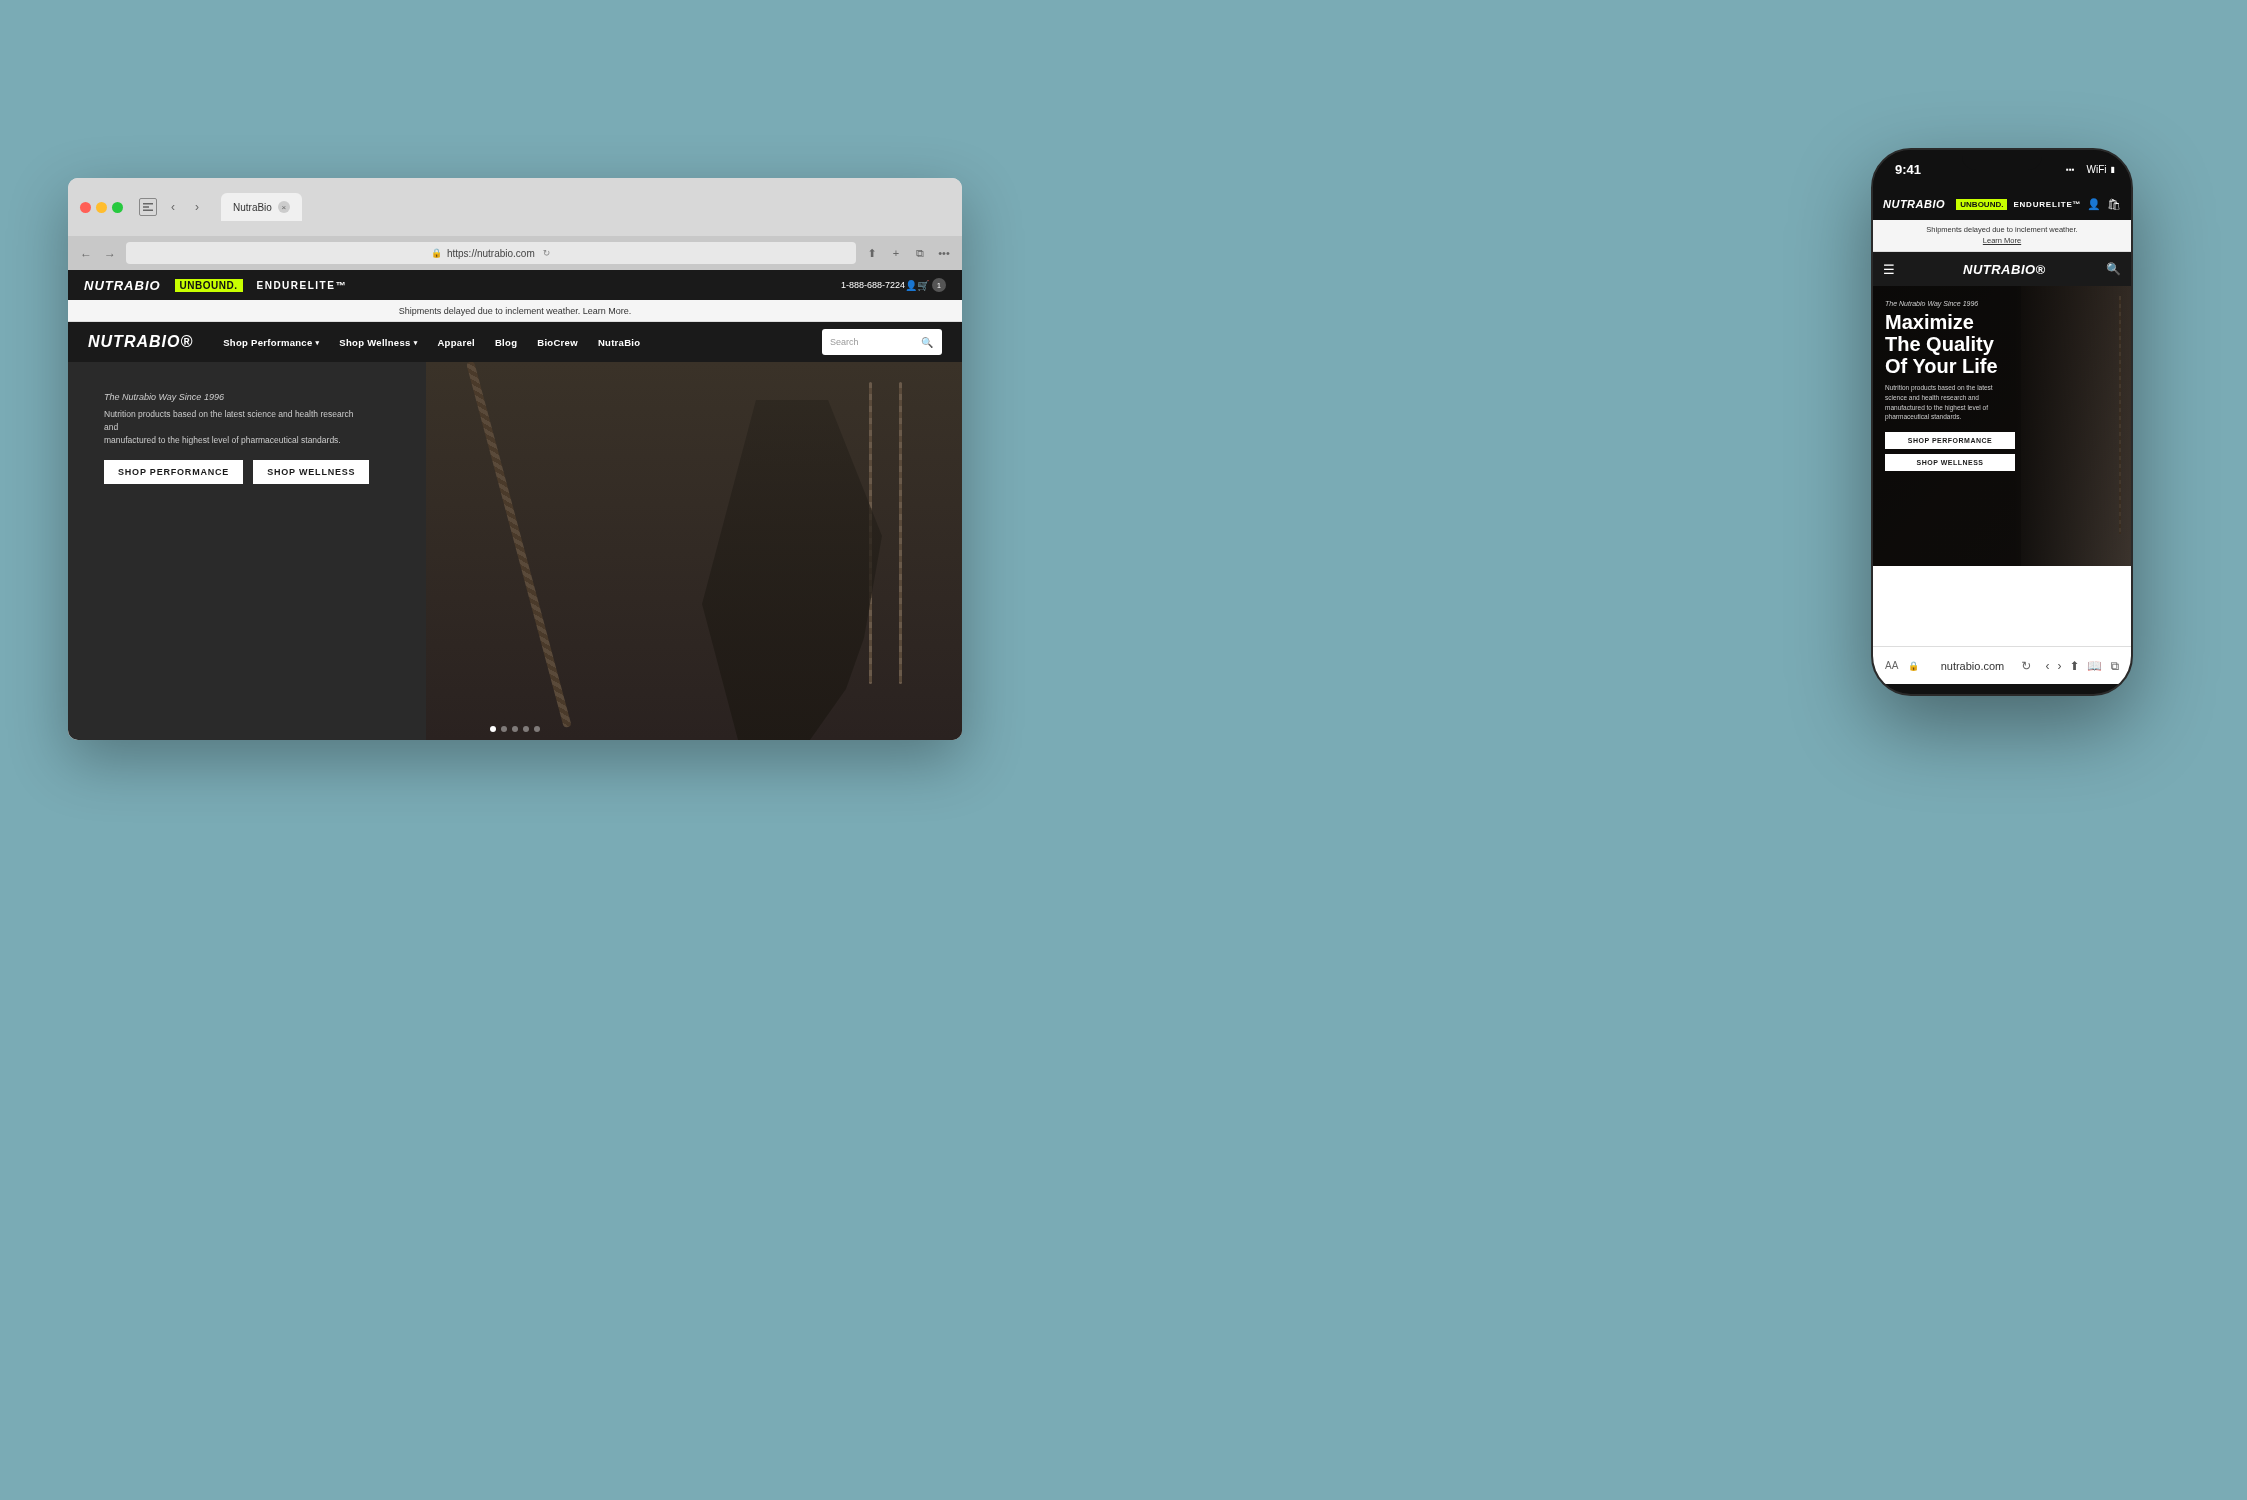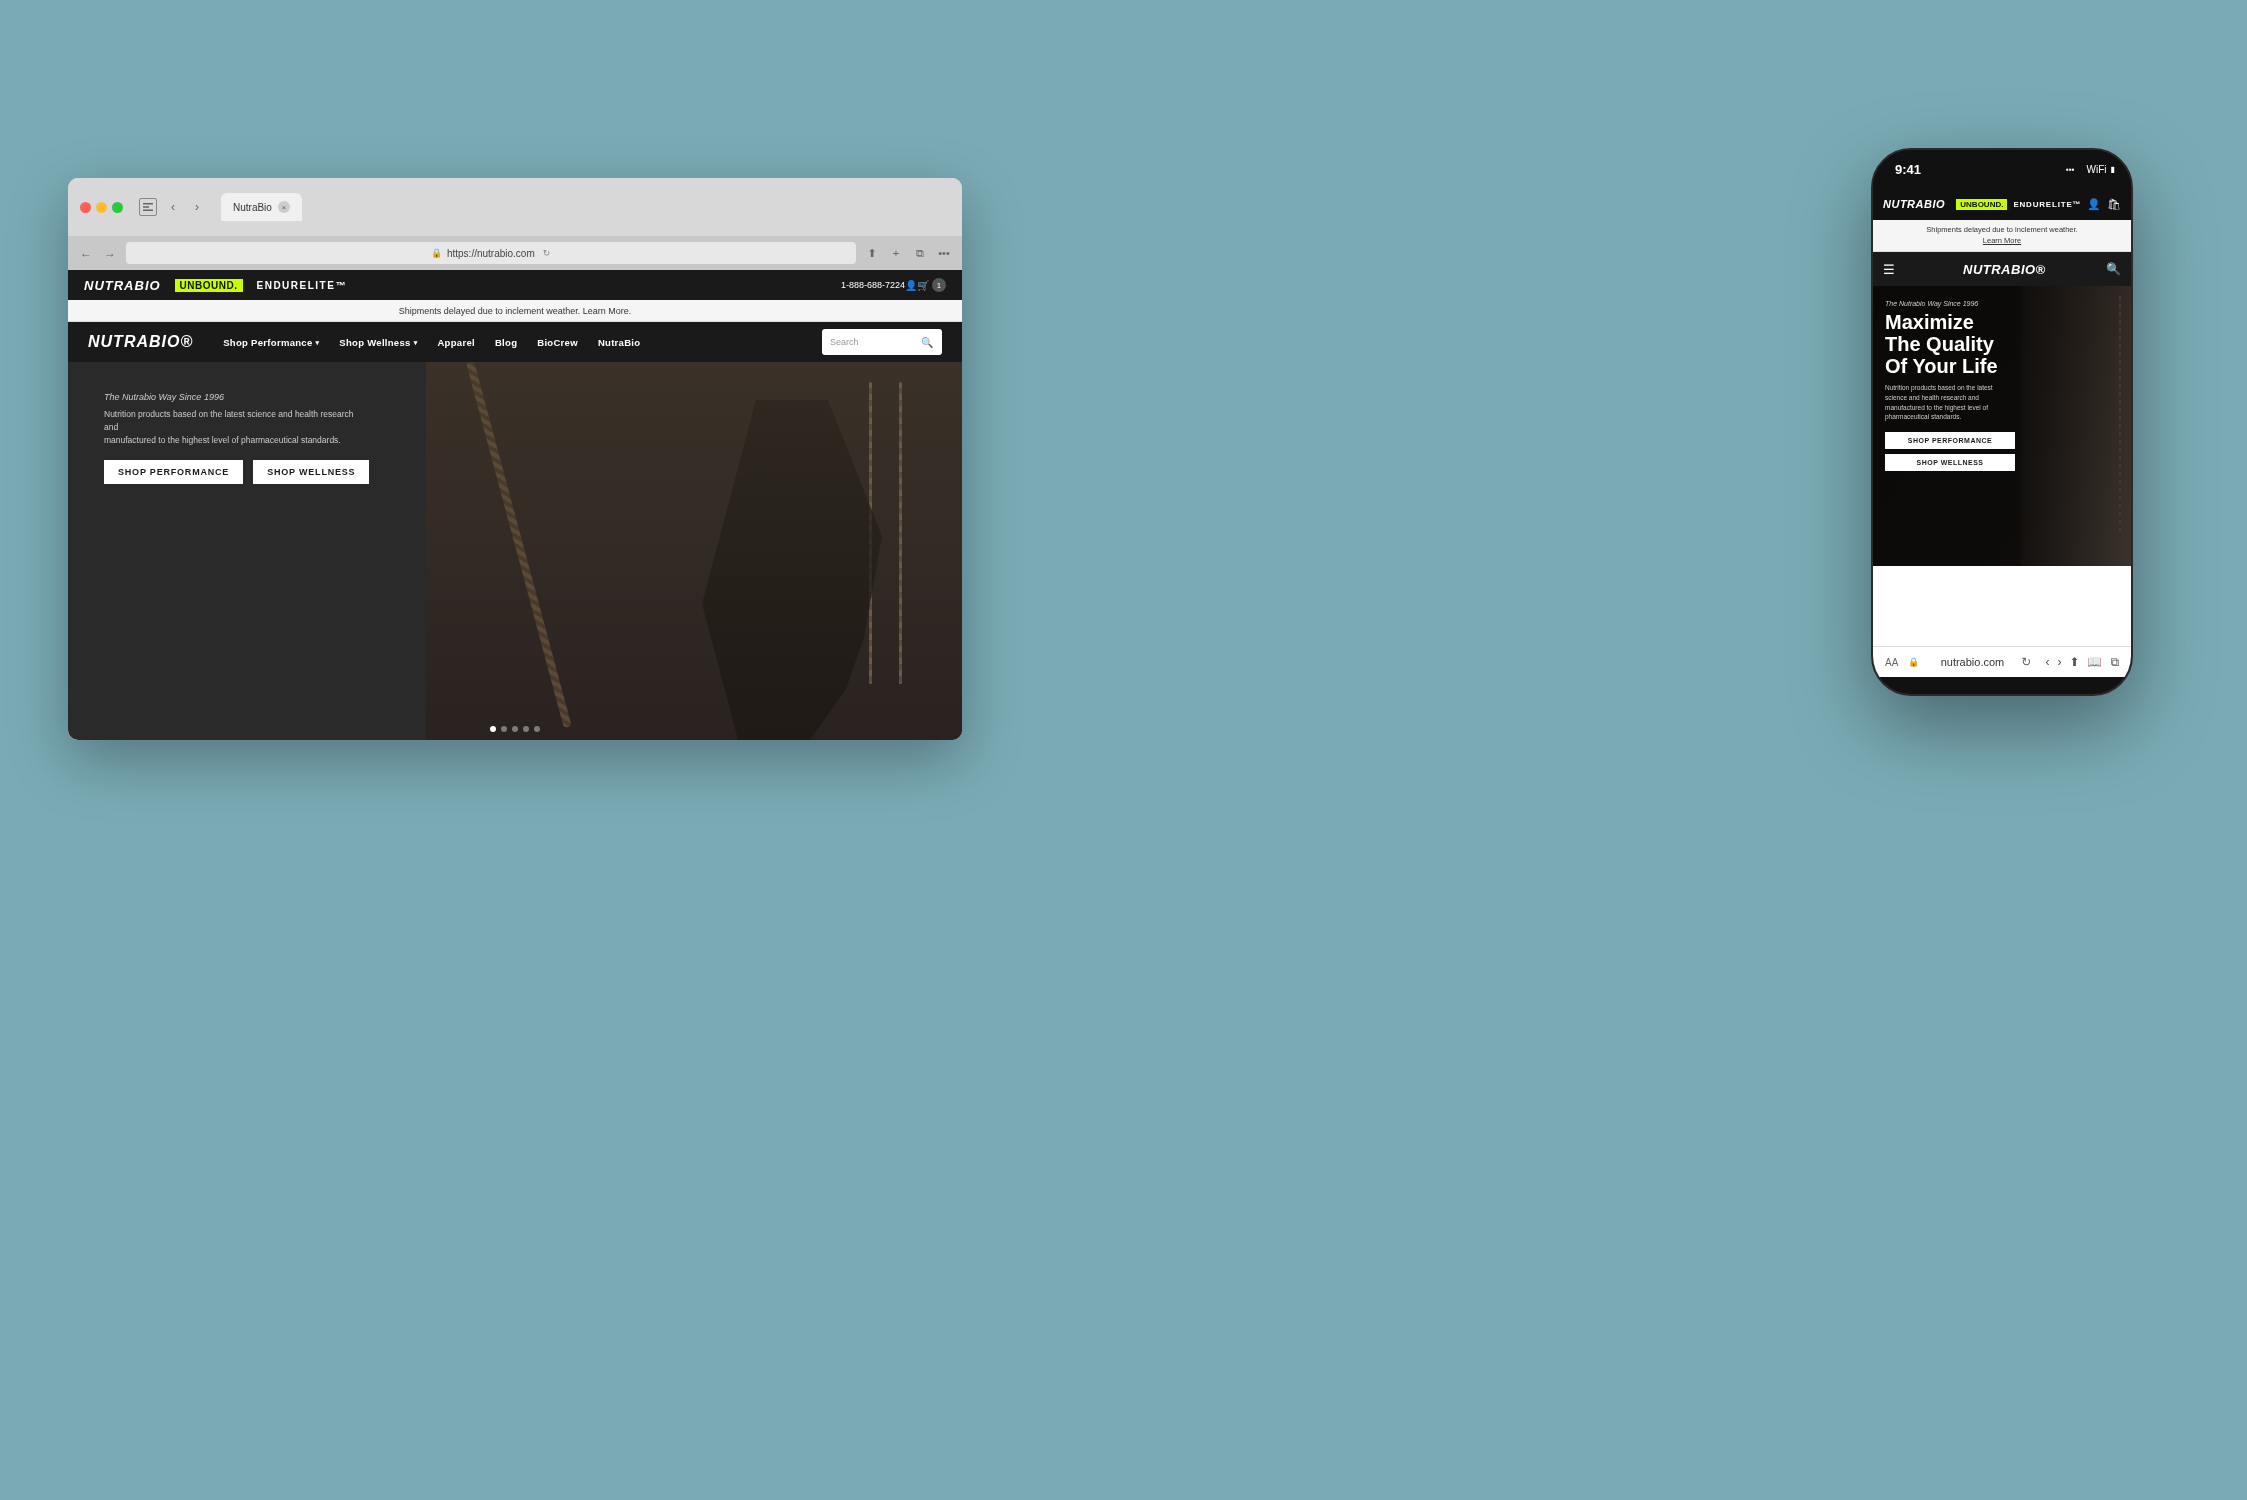--- a/index.html
+++ b/index.html
@@ -586,21 +586,21 @@
       align-items: center;
     }
     .phone-nav-icon {
       color: #555;
       font-size: 12px;
     }
 
     
     .phone-toolbar2 {
       background: white;
-      height: 31px;
+      height: 38px;
       display: flex;
       align-items: center;
       padding: 0 12px;
       gap: 6px;
       border-top: 1px solid #ddd;
     }
   </style>
 </head>
 <body>
 

